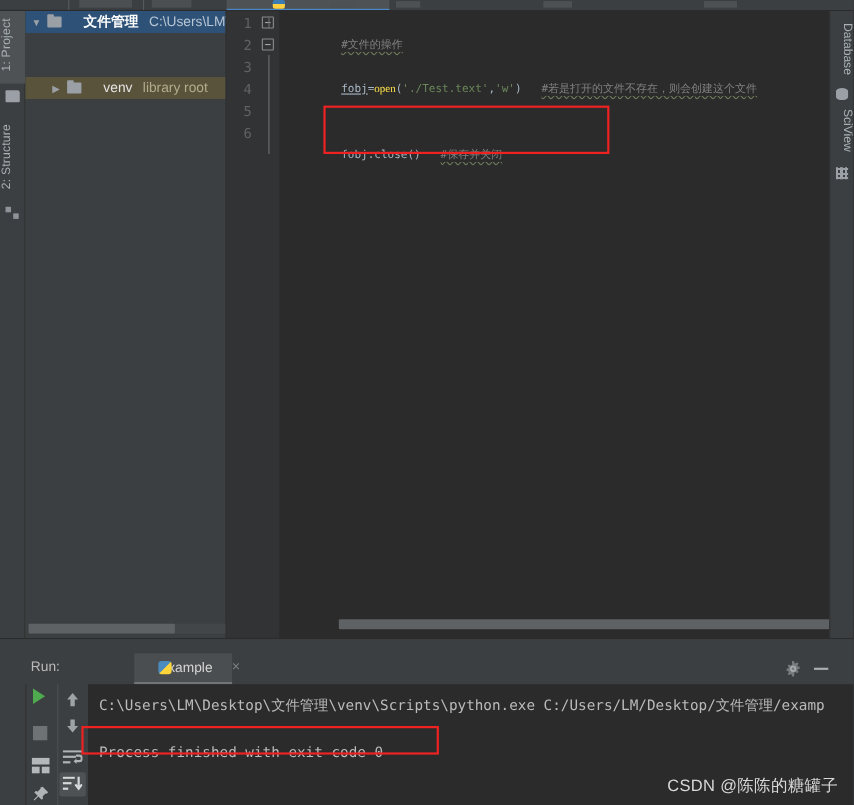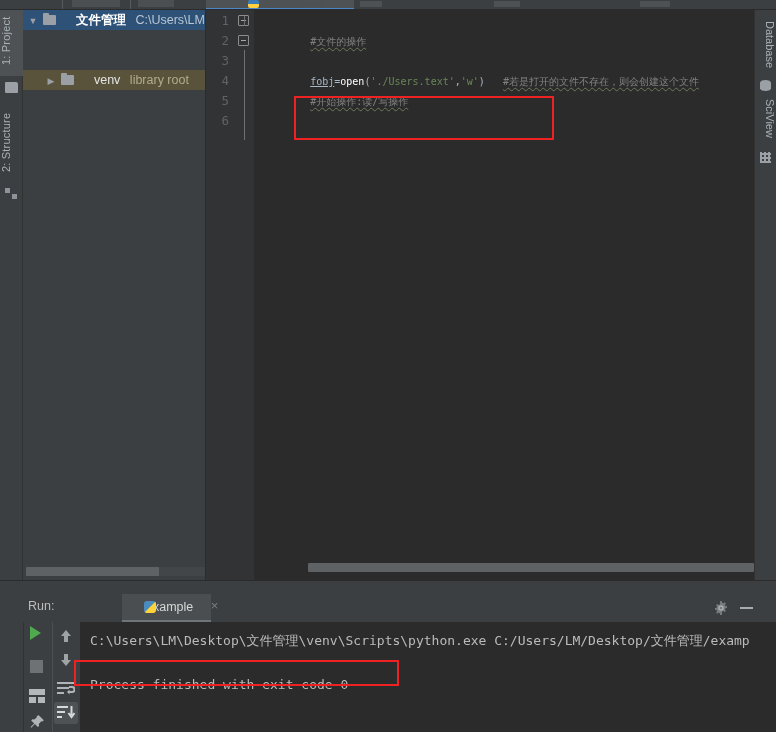--- a/index.html
+++ b/index.html
@@ -84,21 +84,21 @@
     color: #606366; font-size: 12.5px; font-family: "DejaVu Sans Mono", monospace; }
   .fold { position:absolute; right: 5px; width: 11px; height: 11px; }
   .fold-box { border: 1px solid #8c8c8c; background: #313335; border-radius: 1px; }
   .fold-box::after { content:""; position:absolute; left:2px; top:4px; width:5px; height:1px; background:#a6a6a6; }
   .fold-line { position:absolute; right:9px; width:1px; background:#6e7174; }
   .code-area { position: absolute; left: 48px; top: 0; width: 522px; height: 570px;
     font-family: "DejaVu Sans Mono", monospace; font-size: 10px; }
   .cline { position: absolute; left: 8px; height: 20px; line-height: 20px; white-space: pre; }
   .cm-u { color: #808080; text-decoration: underline; text-decoration-color:#6d7a5a;
     text-decoration-style: wavy; text-underline-offset: 2px; }
-  .fn { color: #ffffff; }
+  .fn { color: #fde047; font-family: Liberation Serif, serif; }
   .str { color: #6a8759; }
   .id { color: #a9b7c6; }
   .idu { color: #a9b7c6; text-decoration: underline; }
   .red-box-code { position: absolute; left: 40px; top: 86px; width: 260px; height: 44px;
     border: 2px solid #ee2222; }
   .ed-hscroll-track { position:absolute; left:54px; bottom:8px; width:516px; height:9px; background:#2b2b2b; }
   .ed-hscroll { position:absolute; left:54px; bottom:8px; width:446px; height:9px; background:#5e6264; border-radius:1px; }
   .marker-gutter { position:absolute; right:0; top:0; width:12px; height:570px; background:#2b2b2b; }
   .mk { position:absolute; right:2px; width:9px; height:3px; background:#8c7f55; }
   .mk.big { height: 14px; right:1px; width:10px; }
@@ -226,24 +226,24 @@
       <div class="fold fold-box" style="top:25px;"></div>
       <div class="fold-line" style="top:6px;height:10px;"></div>
       <div class="fold-line" style="top:40px;height:90px;"></div>
     </div>
 
     <div class="code-area">
       <div class="cline" style="top:2px;">
         <span class="cm-u">#文件的操作</span>
       </div>
       <div class="cline" style="top:42px;">
-        <span class="idu">fobj</span><span class="id">=</span><span class="fn">open</span><span class="id">(</span><span class="str">'./Users.text'</span><span class="id">,</span><span class="str">'w'</span><span class="id">)</span><span class="id">   </span><span class="cm-u">#若是打开的文件不存在，则会创建这个文件</span>
-      </div>
-      <div class="cline" style="top:62px;">
-        <span class="cm-u">#开始操作:读/写操作</span>
+        <span class="idu">fobj</span><span class="id">=</span><span class="fn">open</span><span class="id">(</span><span class="str">'./Test.text'</span><span class="id">,</span><span class="str">'w'</span><span class="id">)</span><span class="id">   </span><span class="cm-u">#若是打开的文件不存在，则会创建这个文件</span>
+      </div>
+      <div class="cline" style="top:102px;">
+        <span class="id">fobj</span><span class="id">.close()</span><span class="id">   </span><span class="cm-u">#保存并关闭</span>
       </div>
 
       <div class="red-box-code"></div>
       <div class="ed-hscroll-track"></div>
       <div class="ed-hscroll"></div>
     </div>
 
     <div class="marker-gutter">
       <div class="mk big" style="top:2px;"></div>
       <div class="mk" style="top:22px;"></div>
@@ -311,14 +311,15 @@
     <svg class="sort-ic" viewBox="0 0 18 14">
       <rect x="0" y="0" width="11" height="2" fill="#d6d9da"></rect>
       <rect x="0" y="5" width="8" height="2" fill="#d6d9da"></rect>
       <rect x="0" y="10" width="5" height="2" fill="#d6d9da"></rect>
       <path d="M14.5 0v9M11.5 7l3 4 3-4" stroke="#d6d9da" stroke-width="2" fill="none"></path>
     </svg>
   </div>
 
   <div class="red-box-out"></div>
 
+  <div class="watermark">CSDN @陈陈的糖罐子</div>
 
 </div>
 
 </body></html>

